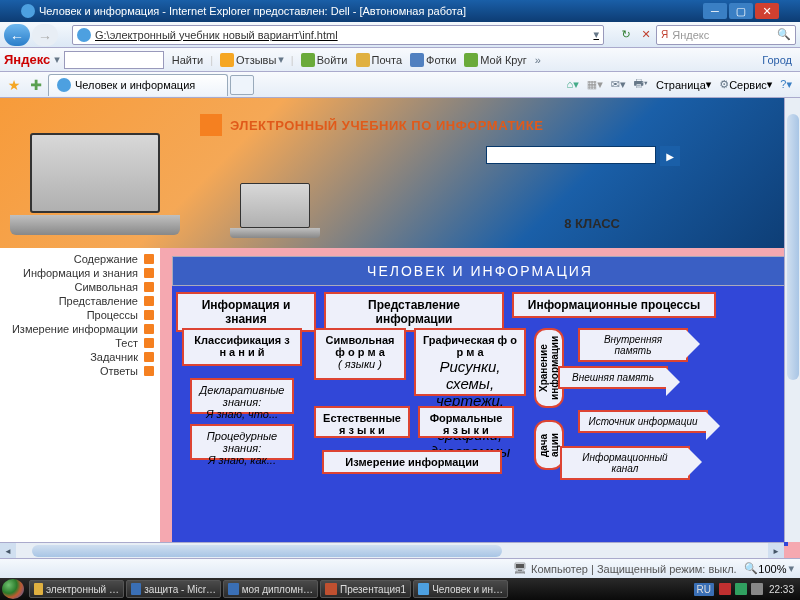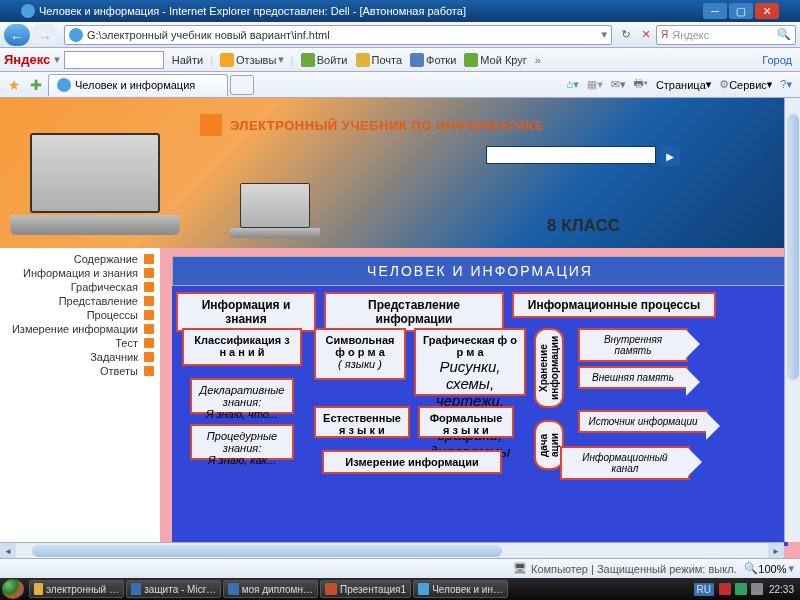--- a/index.html
+++ b/index.html
@@ -12,21 +12,21 @@
 .titlebar .win-btn { width: 24px; height: 16px; margin-left: 2px; display: flex; align-items: center; justify-content: center; border-radius: 2px; }
 .titlebar .min { background: #3a7fc4; }
 .titlebar .max { background: #3a7fc4; }
 .titlebar .close { background: #d04030; }
 
 
 .navrow { background: linear-gradient(to bottom, #f5f9fd 0%, #dce8f5 100%); height: 26px; display: flex; align-items: center; padding: 2px 4px; border-bottom: 1px solid #aac; }
 .nav-btn { width: 26px; height: 22px; border-radius: 12px; display: flex; align-items: center; justify-content: center; margin-right: 2px; }
 .nav-back { background: linear-gradient(#6fb8ef, #2a7dc9); color: white; font-size: 14px; }
 .nav-fwd { background: #e8eef5; color: #aaa; font-size: 14px; }
-.addr { flex: 1; background: white; border: 1px solid #99b; height: 20px; display: flex; align-items: center; padding: 0 4px; border-radius: 2px; margin: 0 4px; }
+.addr { flex: 1; background: white; border: 1px solid #99b; height: 20px; display: flex; align-items: center; padding: 0 4px; border-radius: 2px; margin: 0 12px; text-decoration: underline; }
 .addr .eicon { width: 14px; height: 14px; background: #4da0e0; border-radius: 50%; margin-right: 4px; }
 .addr .url { flex: 1; color: #333; font-size: 11px; }
 .search-right { width: 140px; background: white; border: 1px solid #99b; height: 20px; display: flex; align-items: center; padding: 0 4px; border-radius: 2px; }
 .icon-sm { width: 16px; height: 16px; display: inline-flex; align-items: center; justify-content: center; margin: 0 2px; }
 
 
 .yandex-bar { background: linear-gradient(to bottom, #f8fafd 0%, #e5edf7 100%); height: 24px; display: flex; align-items: center; padding: 0 4px; border-bottom: 1px solid #aac; font-size: 11px; }
 .yandex-logo { color: #c00; font-weight: bold; font-size: 13px; margin-right: 4px; }
 .yandex-search { width: 100px; background: white; border: 1px solid #99b; height: 18px; margin: 0 4px; }
 .ybar-item { display: flex; align-items: center; margin: 0 4px; color: #333; cursor: pointer; }
@@ -49,21 +49,21 @@
 .laptop .base { width: 170px; height: 20px; background: linear-gradient(#c0c0c0, #888); border-radius: 0 0 6px 6px; margin-top: 2px; }
 .banner .laptop2 { position: absolute; left: 230px; top: 85px; width: 90px; height: 60px; }
 .laptop2 .screen { width: 70px; height: 45px; background: linear-gradient(#d8d8d8, #b0b0b0); border: 1px solid #333; border-radius: 2px; margin: 0 auto; }
 .laptop2 .base { width: 90px; height: 10px; background: linear-gradient(#c0c0c0, #888); border-radius: 0 0 4px 4px; }
 .banner-title-row { position: absolute; top: 16px; left: 200px; display: flex; align-items: center; }
 .banner-orange-sq { width: 22px; height: 22px; background: #f58020; margin-right: 8px; }
 .banner-title { color: #e05a1a; font-weight: bold; font-size: 13px; letter-spacing: 0.5px; }
 .banner-search { position: absolute; right: 120px; top: 48px; display: flex; }
 .banner-search input { width: 170px; height: 18px; border: 1px solid #07386b; background: white; }
 .banner-search .go { width: 20px; height: 20px; background: #1a5fa8; color: white; display: flex; align-items: center; justify-content: center; margin-left: 4px; font-size: 10px; }
-.banner-grade { position: absolute; right: 180px; top: 118px; font-weight: bold; color: #2a2a2a; font-size: 17px; }
+.banner-grade { position: absolute; right: 180px; top: 118px; font-weight: bold; color: #2a2a2a; font-size: 13px; }
 
 .content-row { display: flex; height: calc(100% - 150px); }
 .sidebar { width: 160px; background: #fff; padding: 4px 0; }
 .sidebar-item { display: flex; align-items: center; justify-content: flex-end; padding: 1px 6px; font-size: 11px; color: #333; cursor: pointer; }
 .sidebar-item .sq { width: 10px; height: 10px; background: #f58020; margin-left: 6px; border-radius: 1px; }
 
 .diagram { flex: 1; background: #f5a8b0; padding: 8px 12px 0 12px; overflow: hidden; }
 .diagram-title { background: #3a5fc4; color: white; text-align: center; padding: 6px; font-size: 14px; letter-spacing: 2px; border: 1px solid #aab; }
 .diagram-body { background: #3147d8; padding: 8px 6px; min-height: 260px; position: relative; }
 .dbox { background: #eef0fa; border: 2px solid #d43; font-weight: bold; font-size: 11px; text-align: center; padding: 4px 6px; position: absolute; }
@@ -202,21 +202,21 @@
     <div class="sidebar">
       <div class="sidebar-item">
           <span>Содержание</span>
           <span class="sq"></span>
         </div>
       <div class="sidebar-item">
           <span>Информация и знания</span>
           <span class="sq"></span>
         </div>
       <div class="sidebar-item">
-          <span>Графическая</span>
+          <span>Символьная</span>
           <span class="sq"></span>
         </div>
       <div class="sidebar-item">
           <span>Представление</span>
           <span class="sq"></span>
         </div>
       <div class="sidebar-item">
           <span>Процессы</span>
           <span class="sq"></span>
         </div>
@@ -253,21 +253,21 @@
         <div class="dbox dbox-sub" style="left:18px;top:138px;width:104px;height:36px;font-style:italic;"><span>Процедурные знания:</span><br><span>Я знаю, как...</span></div>
 
         <div class="dbox" style="left:142px;top:120px;width:96px;height:32px;">Естественные  я з ы к и</div>
         <div class="dbox" style="left:246px;top:120px;width:96px;height:32px;">Формальные  я з ы к и</div>
         <div class="dbox" style="left:150px;top:164px;width:180px;">Измерение  информации</div>
 
         <div class="vbox" style="left:362px;top:42px;height:80px;">Хранение информации</div>
         <div class="vbox" style="left:362px;top:134px;height:50px;">дача ации</div>
 
         <div class="arrow-box" style="left:406px;top:42px;width:110px;">Внутренняя память</div>
-        <div class="arrow-box" style="left:406px;top:80px;width:110px;">Внешняя память</div>
+        <div class="arrow-box" style="left:386px;top:80px;width:110px;">Внешняя память</div>
         <div class="arrow-box" style="left:406px;top:124px;width:130px;">Источник информации</div>
         <div class="arrow-box" style="left:388px;top:160px;width:130px;">Информационный канал</div>
       </div>
     </div>
   </div>
 
   <div class="scrollbar-v">
       <div class="thumb"></div>
     </div>
   <div class="scrollbar-h">

